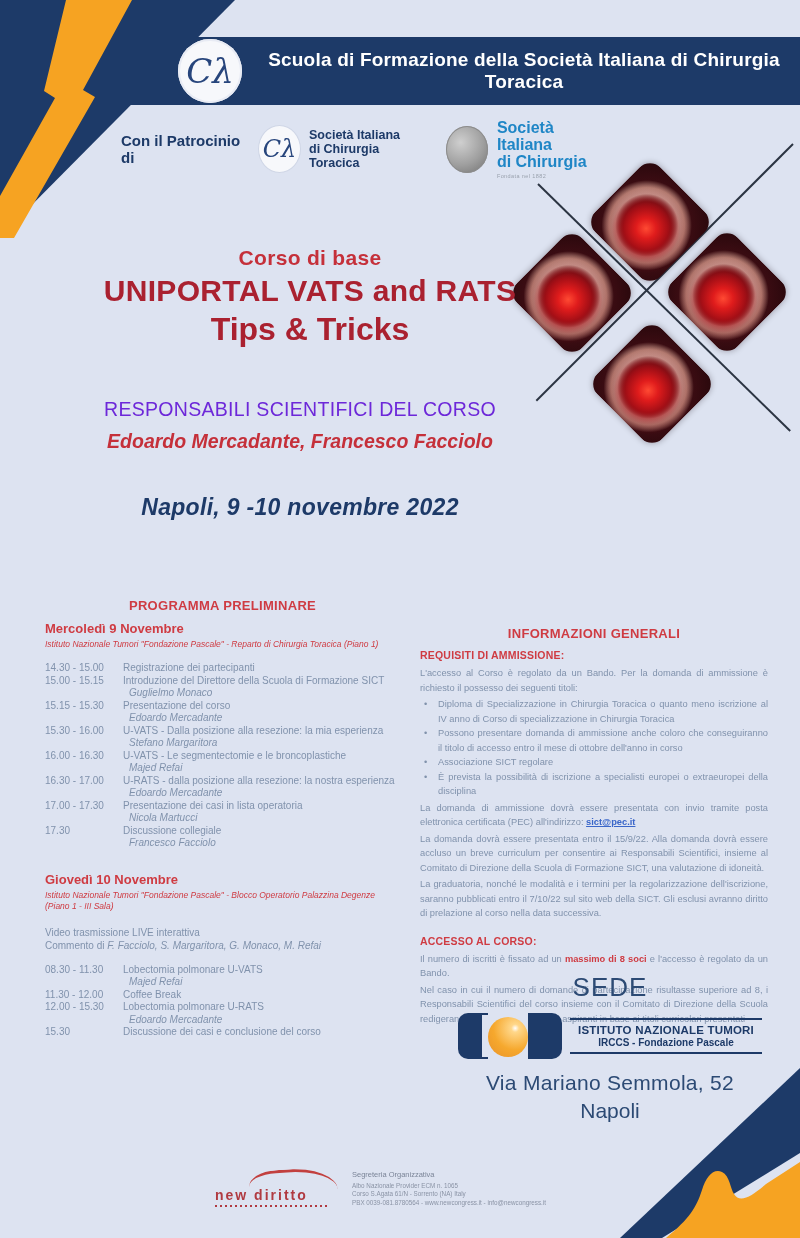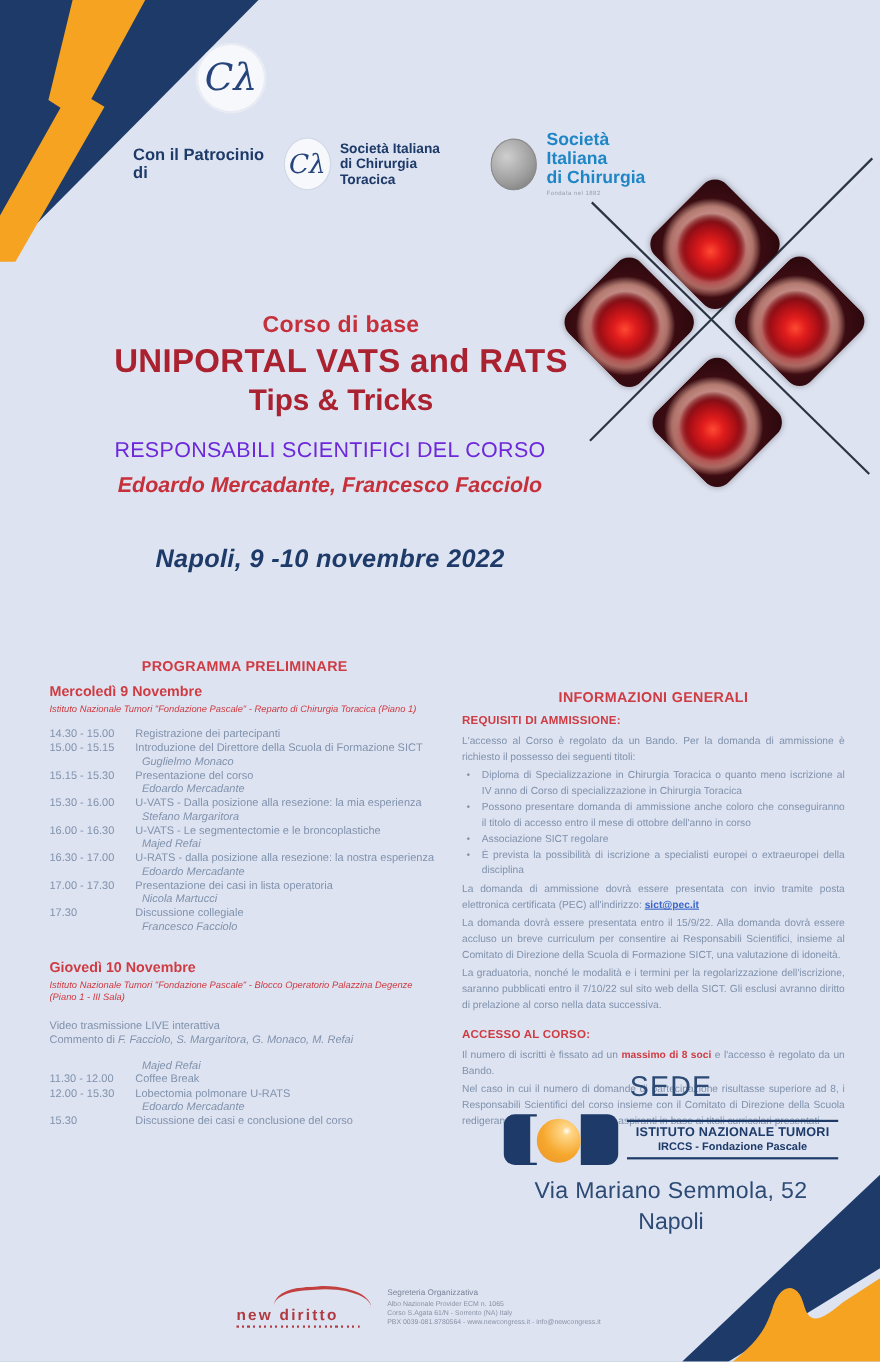--- a/index.html
+++ b/index.html
@@ -38,23 +38,23 @@
   .collage{position:absolute;left:500px;top:120px;width:300px;height:330px;z-index:2;}
   .xline{position:absolute;height:2px;background:#2b3442;transform-origin:left center;z-index:1;}
   .photo{position:absolute;width:92px;height:92px;border-radius:15px;transform:rotate(45deg);z-index:2;
      background:
        radial-gradient(circle at 52% 58%, #ff4a33 0%, #e01c1c 14%, #a60f16 30%, rgba(120,12,20,.25) 48%, rgba(0,0,0,0) 62%),
        radial-gradient(circle at 50% 55%, #6b1016 0%, #4a0c12 34%, #d9b2a6 46%, #b98579 55%, #3a0c12 66%, #26070b 100%);
      box-shadow:0 0 6px rgba(20,10,20,.35);}
 
   
   .title-block{position:absolute;left:70px;top:246px;width:480px;text-align:center;z-index:2;}
-  .kicker{color:#c5303a;font-size:21px;font-weight:700;letter-spacing:.3px;margin-top:38px;}
+  .kicker{color:#c5303a;font-size:21px;font-weight:700;letter-spacing:.3px;}
   .t1{color:#aa2130;font-size:30px;font-weight:800;letter-spacing:.3px;margin-top:4px;}
-  .t2{color:#aa2130;font-size:27px;font-weight:800;margin-top:3px;}
+  .t2{color:#aa2130;font-size:32px;font-weight:800;margin-top:3px;}
 
   .resp-block{position:absolute;left:40px;top:398px;width:520px;text-align:center;z-index:2;}
   .resp-h{color:#6d28d9;font-size:19.5px;letter-spacing:.3px;}
   .resp-n{color:#c5303a;font-size:19.5px;font-style:italic;font-weight:600;margin-top:9px;}
 
   .date-line{position:absolute;left:40px;top:494px;width:520px;text-align:center;color:#1d3a68;
      font-size:23px;font-weight:800;font-style:italic;z-index:2;letter-spacing:.3px;}
 
   
   .col{position:absolute;z-index:2;}
@@ -115,20 +115,23 @@
   <svg class="deco deco-tl" width="260" height="245" viewBox="0 0 260 245">
     <polygon points="0,0 235,0 0,237" fill="#1d3a68"></polygon>
     <path d="M 66,0 L 132,0 L 83,90 L 95,97 L 14,238 L 0,238 L 0,196 L 55,98 L 44,91 Z" fill="#f6a322"></path>
   </svg>
 
   <svg class="deco deco-br" width="200" height="180" viewBox="0 0 200 180">
     <polygon points="200,10 200,95 62,180 20,180" fill="#1d3a68"></polygon>
     <path d="M 200,104 L 200,180 L 66,180 C 90,160 96,150 102,132 C 106,118 114,110 122,114 C 130,118 130,130 134,136 C 140,146 152,138 166,126 L 200,104 Z" fill="#f6a322"></path>
   </svg>
 
+  <div class="header-bar">
+    <div class="header-title">Scuola di Formazione della Società Italiana di Chirurgia Toracica</div>
+  </div>
   <div class="seal seal-big">
     <span class="seal-glyph">Cλ</span>
   </div>
 
   <div class="patronage">
     <div class="patronage-label">Con il Patrocinio di</div>
     <div class="pat-sict">
       <div class="seal seal-small" style="position:static;">
         <span class="seal-glyph">Cλ</span>
       </div>
@@ -218,20 +221,24 @@
           </div>
         </div>
         <div class="day">
           <div class="day-title">Giovedì 10 Novembre</div>
           <div class="day-venue">Istituto Nazionale Tumori "Fondazione Pascale" - Blocco Operatorio Palazzina Degenze (Piano 1 - III Sala)</div>
           <div class="day-notes">
             <div>Video trasmissione LIVE interattiva</div>
             <div><span>Commento di </span><span class="note-names">F. Facciolo, S. Margaritora, G. Monaco, M. Refai</span></div>
           </div>
           <div class="rows">
+            <div class="row">
+              <span class="time">08.30 - 11.30</span>
+              <span class="ttl">Lobectomia polmonare U-VATS</span>
+            </div>
             <div class="speaker">Majed Refai</div>
             <div class="row">
               <span class="time">11.30 - 12.00</span>
               <span class="ttl">Coffee Break</span>
             </div>
             <div class="row">
               <span class="time">12.00 - 15.30</span>
               <span class="ttl">Lobectomia polmonare U-RATS</span>
             </div>
             <div class="speaker">Edoardo Mercadante</div>

